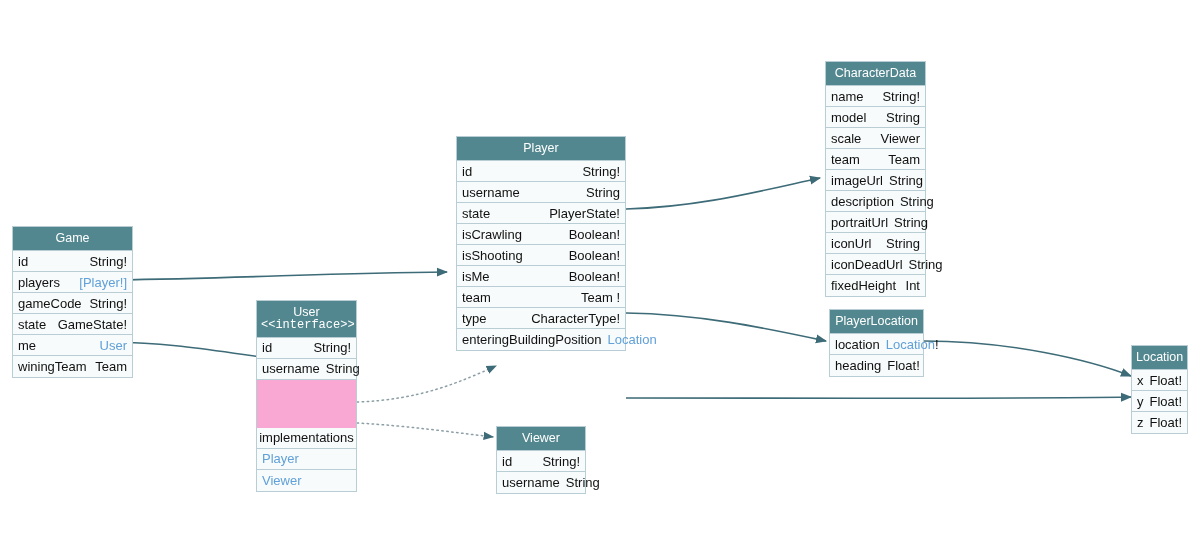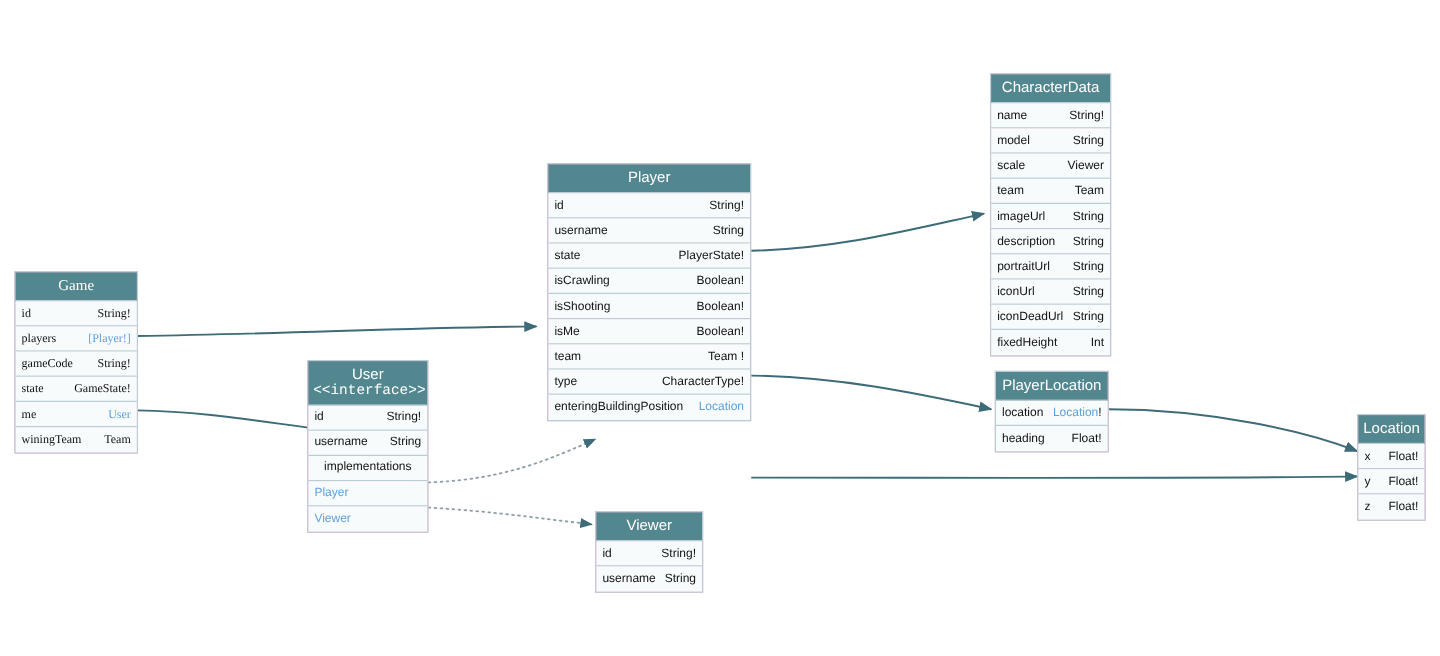--- a/index.html
+++ b/index.html
@@ -45,40 +45,41 @@
     font-size: 12px;
     line-height: 1.05;
     font-family: Liberation Mono, monospace;
   }
   .row {
     position: relative;
     box-sizing: border-box;
     height: 21px;
     border-bottom: 1px solid #b9cdd4;
     background: #f7fbfb;
-    font-size: 10px;
+    font-size: 13px;
     color: #111111;
     display: flex;
     align-items: center;
     justify-content: space-between;
     padding: 0 5px;
     white-space: nowrap;
   }
   .row:last-child {
     border-bottom: none;
   }
   .row .fname {
     text-align: left;
   }
   .row .ftype {
     text-align: right;
     padding-left: 6px;
   }
   .row.center {
     justify-content: center;
+    margin-top: 48px;
   }
   .row.single {
     justify-content: flex-start;
   }
   .link {
     color: #61a0d8;
   }
   .bang {
     color: #111111;
   }
@@ -109,21 +110,21 @@
       <path d="M 626 398 C 800 398, 1000 399, 1131 397" marker-end="url(#arrow)"></path>
     </g>
 
     <g fill="none" stroke="#8c9ea5" stroke-width="1.5" stroke-dasharray="1.5 3.5" stroke-linecap="round">
       <path d="M 357 402 C 420 400, 460 382, 496 366" marker-end="url(#arrow)"></path>
 
       <path d="M 357 423 C 410 426, 450 432, 493 437" marker-end="url(#arrow)"></path>
     </g>
   </svg>
 
-  <div class="entity" style="left:12px; top:226px; width:103px;font-family:Liberation Serif, serif;">
+  <div class="entity" style="left:12px; top:226px; width:121px;">
     <div class="entity-header">Game</div>
     <div class="row">
       <span class="fname">id</span>
       <span class="ftype">String!</span>
     </div>
     <div class="row">
       <span class="fname">players</span>
       <span class="ftype link">[Player!]</span>
     </div>
     <div class="row">

